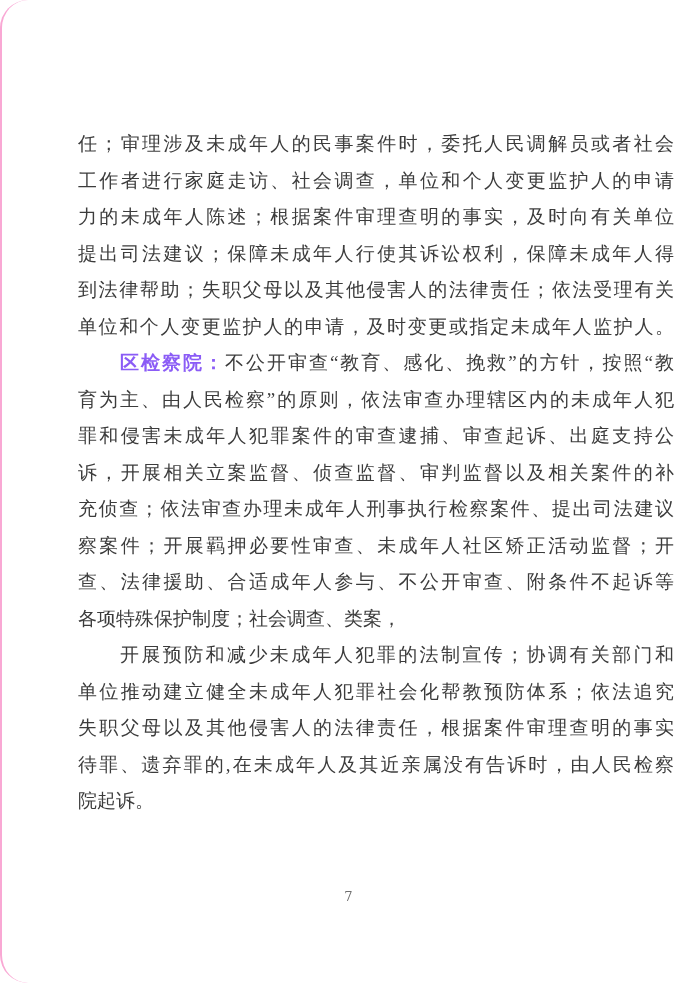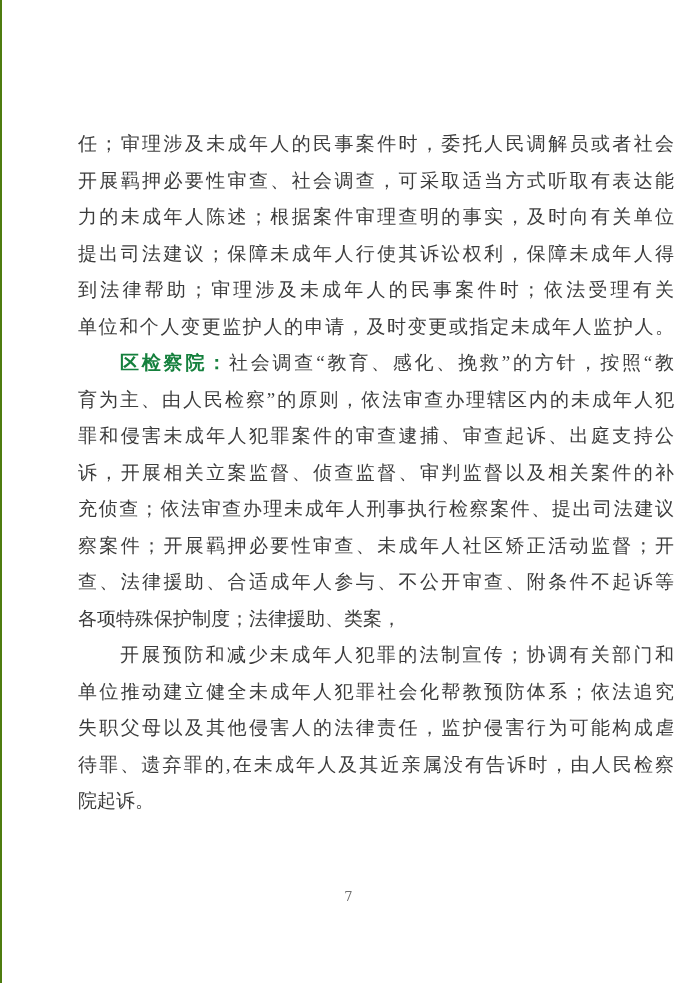--- a/index.html
+++ b/index.html
@@ -5,24 +5,25 @@
   html, body {
     margin: 0;
     padding: 0;
     background: #ffffff;
   }
   .page {
     position: relative;
     width: 695px;
     height: 983px;
     background: #ffffff;
-    border-left: 2px solid #4d7c0f;
+    border-left: 2px solid #f9a8d4;
     box-sizing: border-box;
     overflow: hidden;
     font-family: "Liberation Serif", "DejaVu Serif", serif;
+    border-radius: 28px;
   }
   .text-block {
     position: absolute;
     left: 76px;   
     top: 126px;
     width: 596px;
   }
   .line {
     font-size: 19px;
     line-height: 36.5px;
@@ -33,54 +34,54 @@
     white-space: normal;
   }
   .line.para-end {
     text-align-last: left;
   }
   .line.indent {
     text-indent: 42px;
   }
   .lead-bold {
     font-weight: 700;
-    color: #15803d;
+    color: #8b5cf6;
   }
   .page-num {
     position: absolute;
     top: 889px;
     left: 0;
     width: 100%;
     text-align: center;
     font-size: 13px;
     color: #6e6e6e;
     font-family: "DejaVu Serif", serif;
   }
 </style>
 </head>
 <body>
 
 <div class="page">
   <div class="text-block">
     <div class="line">任；审理涉及未成年人的民事案件时，委托人民调解员或者社会</div>
-    <div class="line">开展羁押必要性审查、社会调查，可采取适当方式听取有表达能</div>
+    <div class="line">工作者进行家庭走访、社会调查，单位和个人变更监护人的申请</div>
     <div class="line">力的未成年人陈述；根据案件审理查明的事实，及时向有关单位</div>
     <div class="line">提出司法建议；保障未成年人行使其诉讼权利，保障未成年人得</div>
-    <div class="line">到法律帮助；审理涉及未成年人的民事案件时；依法受理有关</div>
+    <div class="line">到法律帮助；失职父母以及其他侵害人的法律责任；依法受理有关</div>
     <div class="line">单位和个人变更监护人的申请，及时变更或指定未成年人监护人。</div>
     <div class="line indent">
-      <span class="lead-bold">区检察院：</span><span>社会调查“教育、感化、挽救”的方针，按照“教</span>
+      <span class="lead-bold">区检察院：</span><span>不公开审查“教育、感化、挽救”的方针，按照“教</span>
     </div>
     <div class="line">育为主、由人民检察”的原则，依法审查办理辖区内的未成年人犯</div>
     <div class="line">罪和侵害未成年人犯罪案件的审查逮捕、审查起诉、出庭支持公</div>
     <div class="line">诉，开展相关立案监督、侦查监督、审判监督以及相关案件的补</div>
     <div class="line">充侦查；依法审查办理未成年人刑事执行检察案件、提出司法建议</div>
     <div class="line">察案件；开展羁押必要性审查、未成年人社区矫正活动监督；开</div>
     <div class="line">查、法律援助、合适成年人参与、不公开审查、附条件不起诉等</div>
-    <div class="line para-end">各项特殊保护制度；法律援助、类案，</div>
+    <div class="line para-end">各项特殊保护制度；社会调查、类案，</div>
     <div class="line indent">开展预防和减少未成年人犯罪的法制宣传；协调有关部门和</div>
     <div class="line">单位推动建立健全未成年人犯罪社会化帮教预防体系；依法追究</div>
-    <div class="line">失职父母以及其他侵害人的法律责任，监护侵害行为可能构成虐</div>
+    <div class="line">失职父母以及其他侵害人的法律责任，根据案件审理查明的事实</div>
     <div class="line">待罪、遗弃罪的,在未成年人及其近亲属没有告诉时，由人民检察</div>
     <div class="line para-end">院起诉。</div>
   </div>
   <div class="page-num">7</div>
 </div>
 
 </body></html>

